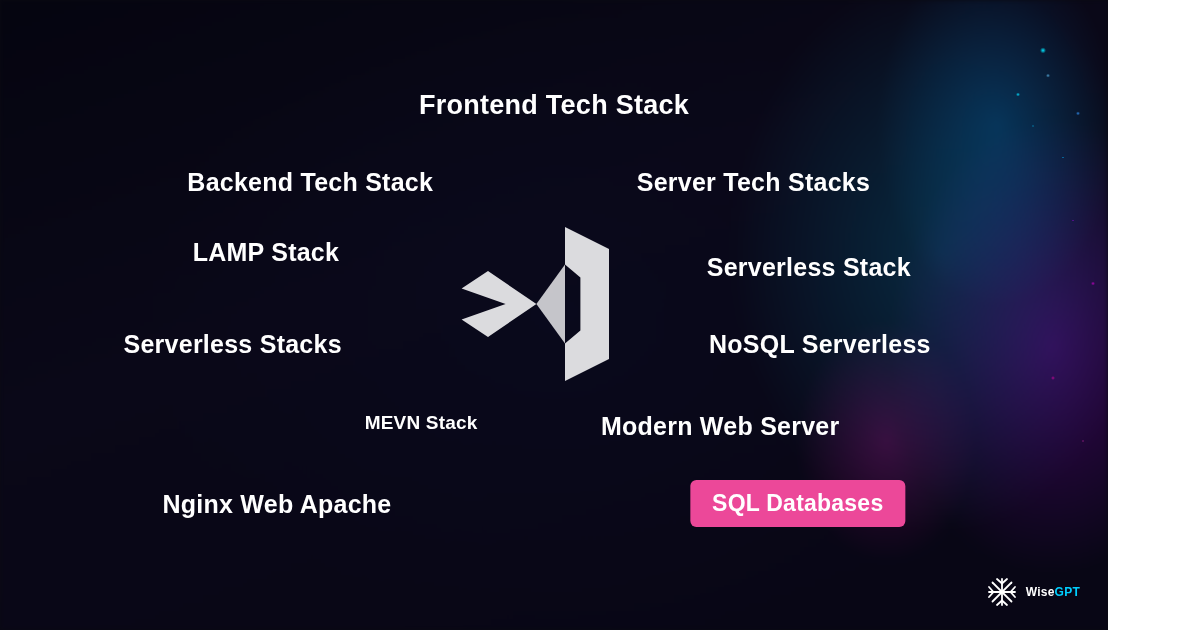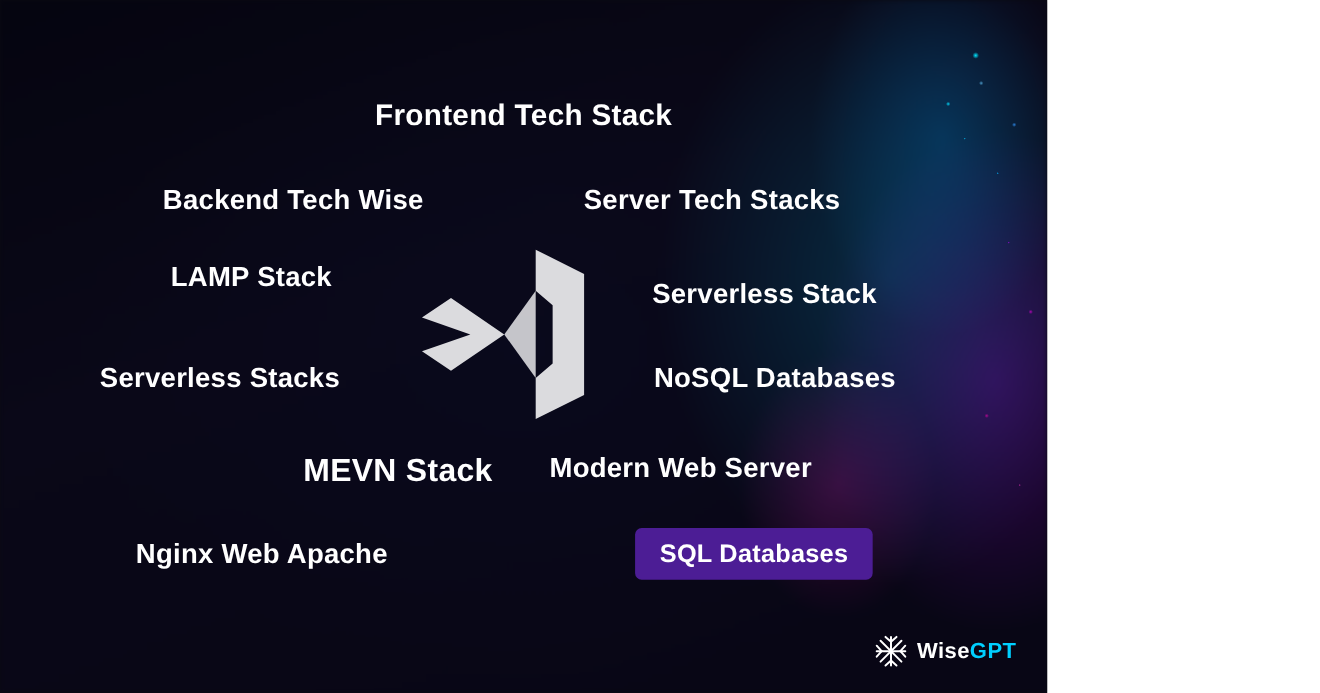--- a/index.html
+++ b/index.html
@@ -5,21 +5,21 @@
     * { margin: 0; padding: 0; box-sizing: border-box; }
 
     body {
       width: 1200px;
       height: 630px;
       overflow: hidden;
       font-family: -apple-system, BlinkMacSystemFont, 'Segoe UI', sans-serif;
     }
 
     .background {
-      width: 952px;
+      width: 1108px;
       height: 630px;
       position: relative;
       background: #0a0a12;
       overflow: hidden;
     }
 
     
     .bg-layer {
       position: absolute;
       inset: 0;
@@ -72,21 +72,21 @@
 
     .tag {
       position: absolute;
       color: white;
       font-weight: 600;
       letter-spacing: 0.01em;
       white-space: nowrap;
     }
 
     .tag-pill {
-      background: #4c1d95;
+      background: #ec4899;
       border-radius: 6px;
       padding: 10px 22px;
       color: white;
       font-weight: 700;
     }
 
     
     .wisegpt-logo {
       position: absolute;
       bottom: 22px;
@@ -96,21 +96,21 @@
       gap: 8px;
     }
 
     .wisegpt-icon {
       width: 32px;
       height: 32px;
     }
 
     .wisegpt-text {
       color: white;
-      font-size: 20px;
+      font-size: 12px;
       font-weight: 600;
       letter-spacing: 0.02em;
     }
 
     .wisegpt-text span {
       color: #00cfff;
     }
   </style>
 </head>
 <body>
@@ -131,44 +131,44 @@
     </g>
   </svg>
 
   <div class="tags-container">
 
     <div class="tag" style="top: 90px; left: 50%; transform: translateX(-50%); font-size: 27px;">
       <span>Frontend Tech Stack</span>
     </div>
 
     <div class="tag" style="top: 168px; left: 28%; transform: translateX(-50%); font-size: 25px;">
-      <span>Backend Tech Wise</span>
+      <span>Backend Tech Stack</span>
     </div>
 
     <div class="tag" style="top: 168px; left: 68%; transform: translateX(-50%); font-size: 25px;">
       <span>Server Tech Stacks</span>
     </div>
 
     <div class="tag" style="top: 238px; left: 24%; transform: translateX(-50%); font-size: 25px;">
       <span>LAMP Stack</span>
     </div>
 
     <div class="tag" style="top: 330px; left: 21%; transform: translateX(-50%); font-size: 25px;">
       <span>Serverless Stacks</span>
     </div>
 
     <div class="tag" style="top: 253px; left: 73%; transform: translateX(-50%); font-size: 25px;">
       <span>Serverless Stack</span>
     </div>
 
     <div class="tag" style="top: 330px; left: 74%; transform: translateX(-50%); font-size: 25px;">
-      <span>NoSQL Databases</span>
-    </div>
-
-    <div class="tag" style="top: 412px; left: 38%; transform: translateX(-50%); font-size: 29px;">
+      <span>NoSQL Serverless</span>
+    </div>
+
+    <div class="tag" style="top: 412px; left: 38%; transform: translateX(-50%); font-size: 19px;">
       <span>MEVN Stack</span>
     </div>
 
     <div class="tag" style="top: 412px; left: 65%; transform: translateX(-50%); font-size: 25px;">
       <span>Modern Web Server</span>
     </div>
 
     <div class="tag" style="top: 490px; left: 25%; transform: translateX(-50%); font-size: 25px;">
       <span>Nginx Web Apache</span>
     </div>

